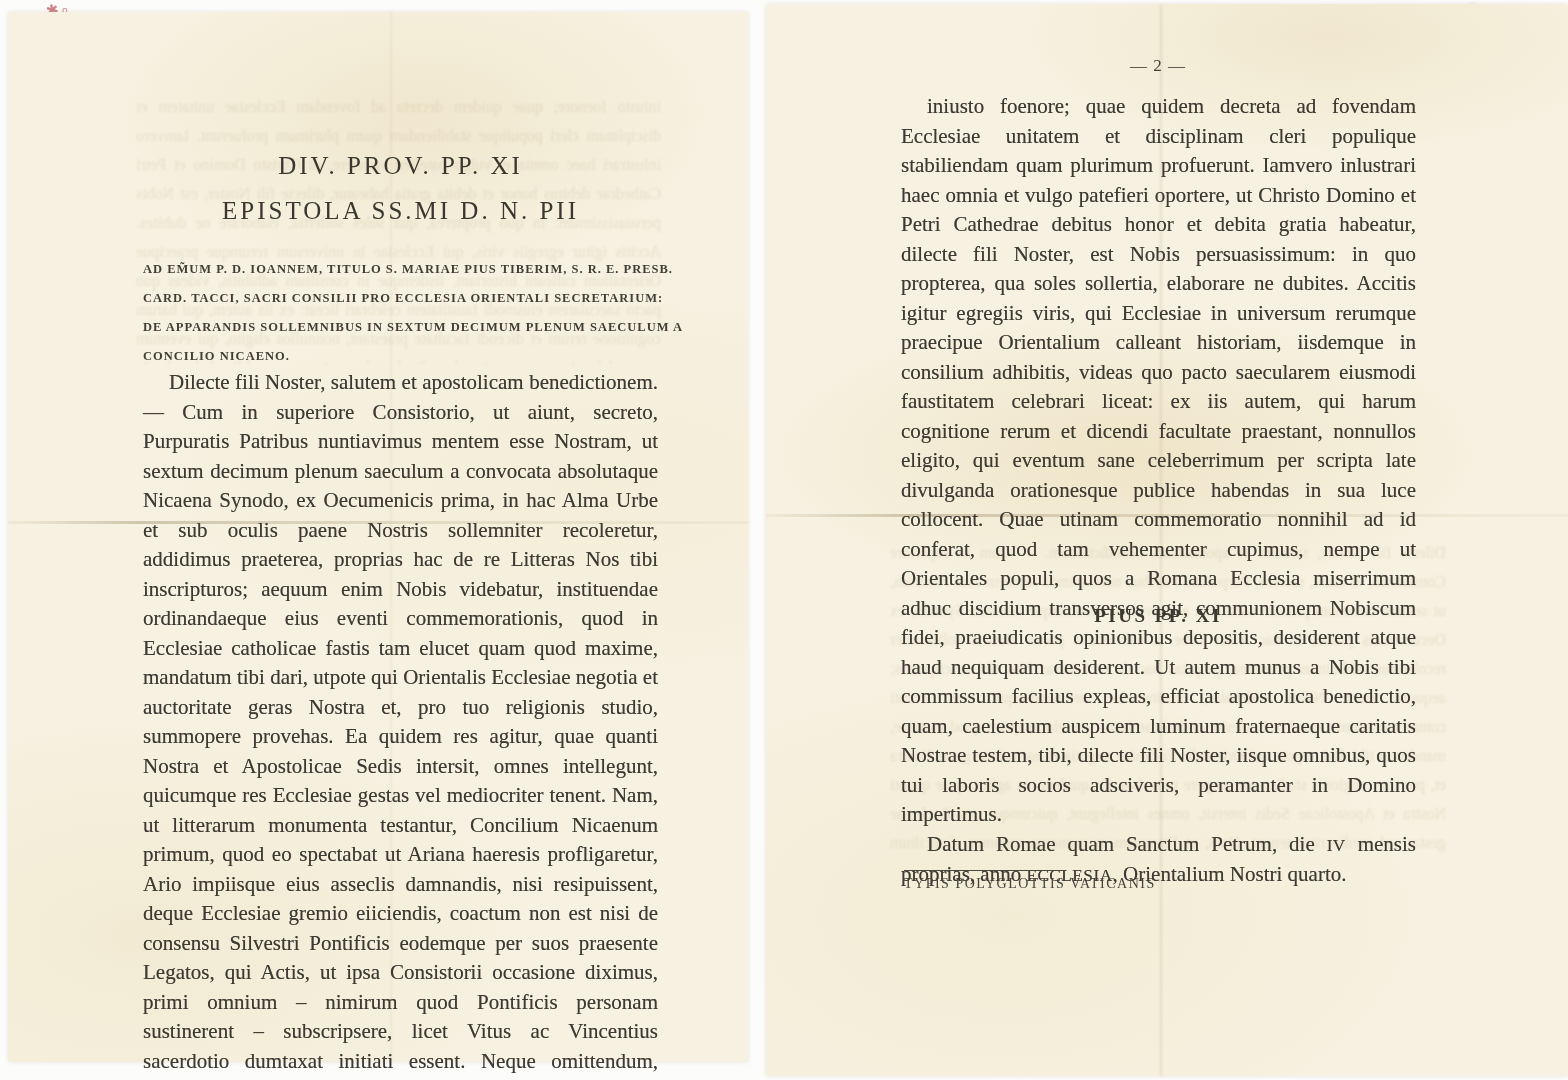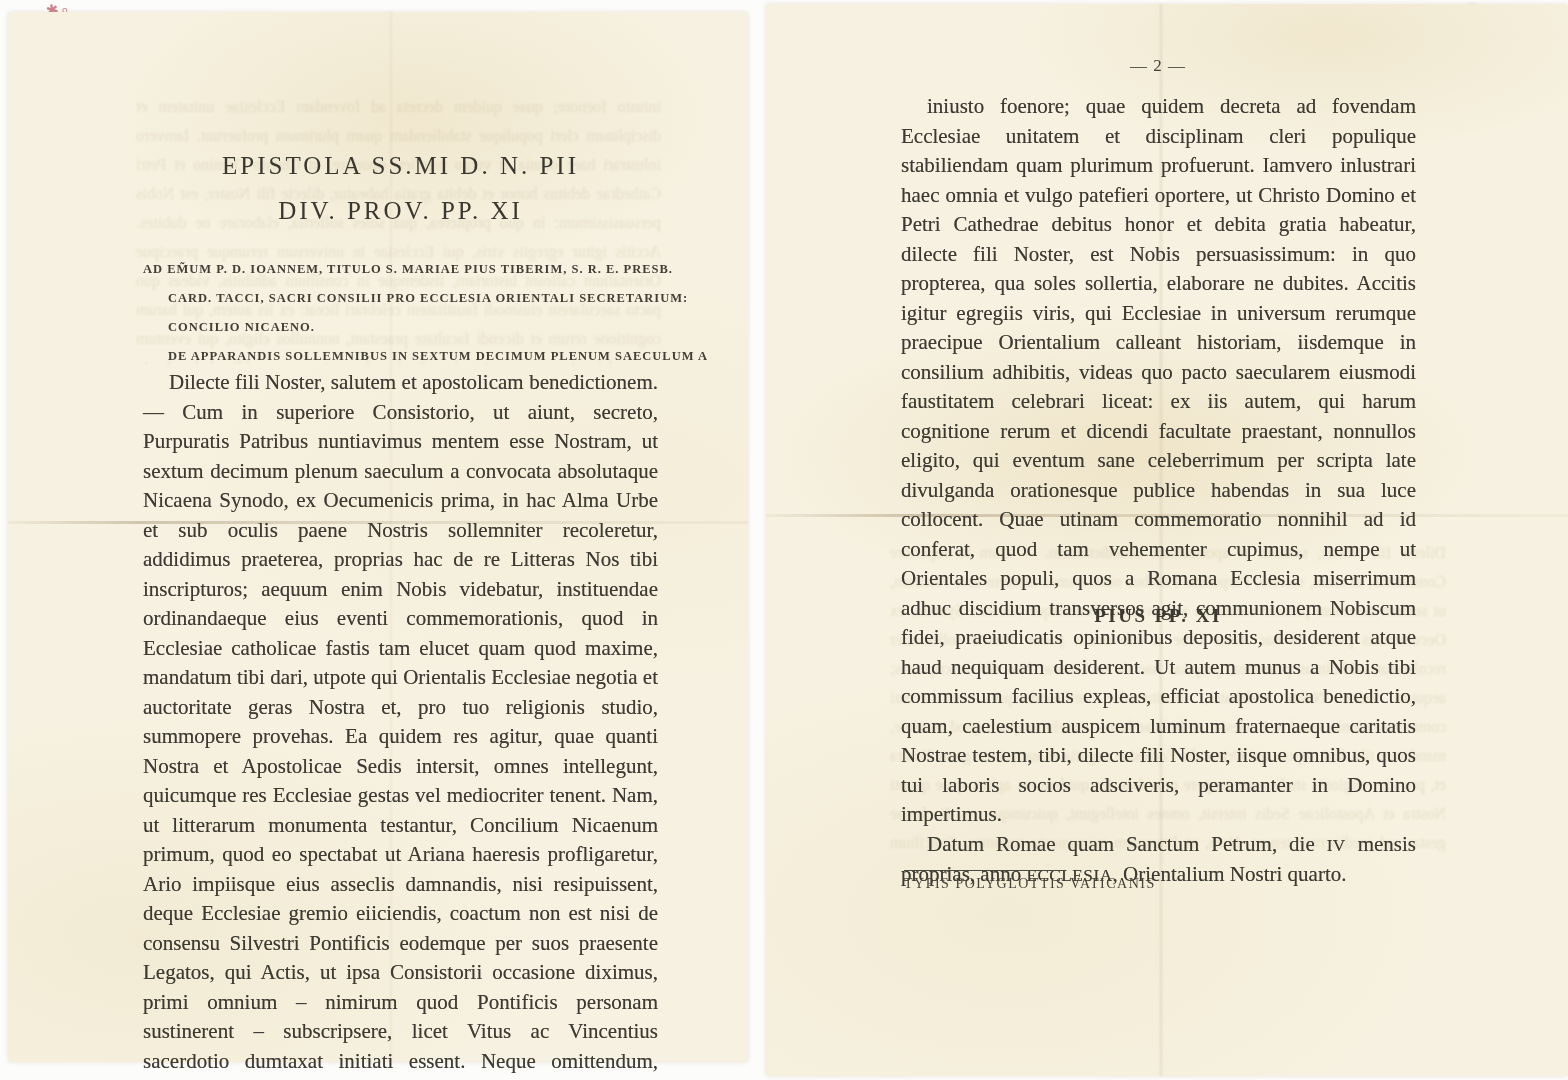--- a/index.html
+++ b/index.html
@@ -37,21 +37,21 @@
     filter:blur(1px);
   }
   .title-block{position:absolute;left:135px;width:515px;text-align:center;}
   .title-line{font-size:25px;letter-spacing:3px;color:#39372f;}
   .title-line + .title-line{margin-top:17px;}
   .address-block{position:absolute;left:135px;width:540px;}
   .address-line{
     font-size:12.5px;font-weight:bold;letter-spacing:1px;
     line-height:29px;white-space:nowrap;color:#413e35;
   }
-  .address-line.cont{margin-left:25px;}
+  .address-line.cont{}
   .body-text{
     position:absolute;left:135px;width:515px;
     font-size:21px;line-height:29.5px;text-align:justify;
     text-indent:26px;color:#3c3a33;
     text-shadow:0 0 0.4px rgba(60,55,45,0.55);
   }
   .page-number{
     position:absolute;left:138px;width:508px;top:52px;
     text-align:center;font-size:17px;color:#45423a;letter-spacing:1px;
   }
@@ -101,29 +101,29 @@
   <div class="speck"></div>
 
   <div class="page" id="page-1">
 
     <div class="ghost" id="ghost-p1">iniusto foenore; quae quidem decreta ad fovendam Ecclesiae unitatem et disciplinam cleri populique stabiliendam quam plurimum profuerunt. Iamvero inlustrari haec omnia et vulgo patefieri oportere, ut Christo Domino et Petri Cathedrae debitus honor et debita gratia habeatur, dilecte fili Noster, est Nobis persuasissimum: in quo propterea, qua soles sollertia, elaborare ne dubites. Accitis igitur egregiis viris, qui Ecclesiae in universum rerumque praecipue Orientalium calleant historiam, iisdemque in consilium adhibitis, videas quo pacto saecularem eiusmodi faustitatem celebrari liceat: ex iis autem, qui harum cognitione rerum et dicendi facultate praestant, nonnullos eligito, qui eventum sane celeberrimum per scripta late divulganda orationesque publice habendas in sua luce collocent. Quae utinam commemoratio nonnihil ad id conferat, quod tam vehementer cupimus, nempe ut Orientales populi, quos a Romana Ecclesia miserrimum adhuc discidium transversos agit, communionem Nobiscum fidei, praeiudicatis opinionibus depositis, desiderent atque haud nequiquam desiderent. Ut autem munus a Nobis tibi commissum facilius expleas, efficiat apostolica benedictio, quam, caelestium auspicem luminum fraternaeque caritatis Nostrae testem, tibi, dilecte fili Noster, iisque omnibus, quos tui laboris socios adsciveris, peramanter in Domino impertimus.</div>
 
     <div class="crease-h" style="top:509px;"></div>
     <div class="crease-v" style="left:382px;opacity:0.55;"></div>
 
     <div class="title-block" style="top:140px;">
+      <div class="title-line">DIV. PROV. PP. XI</div>
       <div class="title-line">EPISTOLA SS.MI D. N. PII</div>
-      <div class="title-line">DIV. PROV. PP. XI</div>
     </div>
 
     <div class="address-block" style="top:243px;">
       <div class="address-line">AD EM̃UM P. D. IOANNEM, TITULO S. MARIAE PIUS TIBERIM, S. R. E. PRESB.</div>
       <div class="address-line cont">CARD. TACCI, SACRI CONSILII PRO ECCLESIA ORIENTALI SECRETARIUM:</div>
+      <div class="address-line cont">DE APPARANDIS SOLLEMNIBUS IN SEXTUM DECIMUM PLENUM SAECULUM A</div>
       <div class="address-line cont">CONCILIO NICAENO.</div>
-      <div class="address-line cont">DE APPARANDIS SOLLEMNIBUS IN SEXTUM DECIMUM PLENUM SAECULUM A</div>
     </div>
 
     <div class="body-text" style="top:356px;">Dilecte fili Noster, salutem et apostolicam benedictionem. — Cum in superiore Consistorio, ut aiunt, secreto, Purpuratis Patribus nuntiavimus mentem esse Nostram, ut sextum decimum plenum saeculum a convocata absolutaque Nicaena Synodo, ex Oecumenicis prima, in hac Alma Urbe et sub oculis paene Nostris sollemniter recoleretur, addidimus praeterea, proprias hac de re Litteras Nos tibi inscripturos; aequum enim Nobis videbatur, instituendae ordinandaeque eius eventi commemorationis, quod in Ecclesiae catholicae fastis tam elucet quam quod maxime, mandatum tibi dari, utpote qui Orientalis Ecclesiae negotia et auctoritate geras Nostra et, pro tuo religionis studio, summopere provehas. Ea quidem res agitur, quae quanti Nostra et Apostolicae Sedis intersit, omnes intellegunt, quicumque res Ecclesiae gestas vel mediocriter tenent. Nam, ut litterarum monumenta testantur, Concilium Nicaenum primum, quod eo spectabat ut Ariana haeresis profligaretur, Ario impiisque eius asseclis damnandis, nisi resipuissent, deque Ecclesiae gremio eiiciendis, coactum non est nisi de consensu Silvestri Pontificis eodemque per suos praesente Legatos, qui Actis, ut ipsa Consistorii occasione diximus, primi omnium – nimirum quod Pontificis personam sustinerent – subscripsere, licet Vitus ac Vincentius sacerdotio dumtaxat initiati essent. Neque omittendum, anathema in Arianos sanctae Ecclesiae Catholicae et Apostolicae nomine latum a Patribus esse, et Apostolicam Sedem doctrinae Nicaenae capita tamquam sua et a se probata habuisse ac defendisse. Multa ceteroquin alia, quae ad fidem et ad disciplinam pertinerent, saluberrime Nicaena Synodus sanxit ac decrevit: ut de Paschate uno eodemque die ubique celebrando, ut de Meletiano schismate deque sectis Novatiani et Pauli Samosatensis, ut de episcopis eligendis ac consecrandis, ut de publicae paenitentiae instituto, de catechumenis, de</div>
   </div>
 
   <div class="page" id="page-2">
 
     <div class="ghost" id="ghost-p2">Dilecte fili Noster, salutem et apostolicam benedictionem. — Cum in superiore Consistorio, ut aiunt, secreto, Purpuratis Patribus nuntiavimus mentem esse Nostram, ut sextum decimum plenum saeculum a convocata absolutaque Nicaena Synodo, ex Oecumenicis prima, in hac Alma Urbe et sub oculis paene Nostris sollemniter recoleretur, addidimus praeterea, proprias hac de re Litteras Nos tibi inscripturos; aequum enim Nobis videbatur, instituendae ordinandaeque eius eventi commemorationis, quod in Ecclesiae catholicae fastis tam elucet quam quod maxime, mandatum tibi dari, utpote qui Orientalis Ecclesiae negotia et auctoritate geras Nostra et, pro tuo religionis studio, summopere provehas. Ea quidem res agitur, quae quanti Nostra et Apostolicae Sedis intersit, omnes intellegunt, quicumque res Ecclesiae gestas vel mediocriter tenent. Nam, ut litterarum monumenta testantur, Concilium Nicaenum primum, quod eo spectabat ut Ariana haeresis profligaretur, Ario impiisque eius asseclis damnandis, nisi resipuissent, deque Ecclesiae gremio eiiciendis, coactum non est nisi de consensu Silvestri Pontificis eodemque per suos praesente Legatos, qui Actis, ut ipsa Consistorii occasione diximus, primi omnium – nimirum quod Pontificis personam sustinerent – subscripsere, licet Vitus ac Vincentius sacerdotio dumtaxat initiati essent. Neque omittendum, anathema in Arianos sanctae Ecclesiae Catholicae et Apostolicae nomine latum a Patribus esse, et Apostolicam Sedem doctrinae Nicaenae capita tamquam sua et a se probata habuisse ac defendisse. Multa ceteroquin alia, quae ad fidem et ad disciplinam pertinerent, saluberrime Nicaena Synodus sanxit ac decrevit: ut de Paschate uno eodemque die ubique celebrando, ut de Meletiano schismate deque sectis Novatiani et Pauli Samosatensis, ut de episcopis eligendis ac consecrandis, ut de publicae paenitentiae instituto, de catechumenis, de</div>
 
     <div class="crease-h" style="top:510px;"></div>

